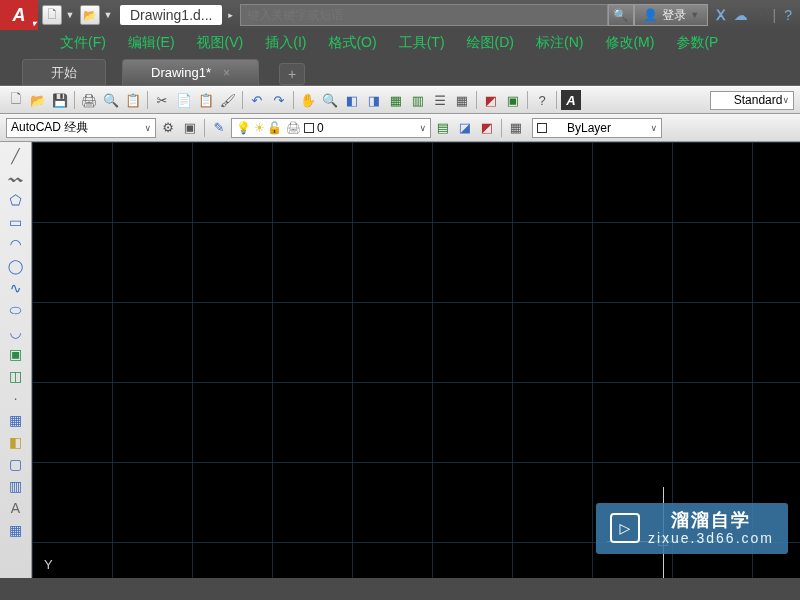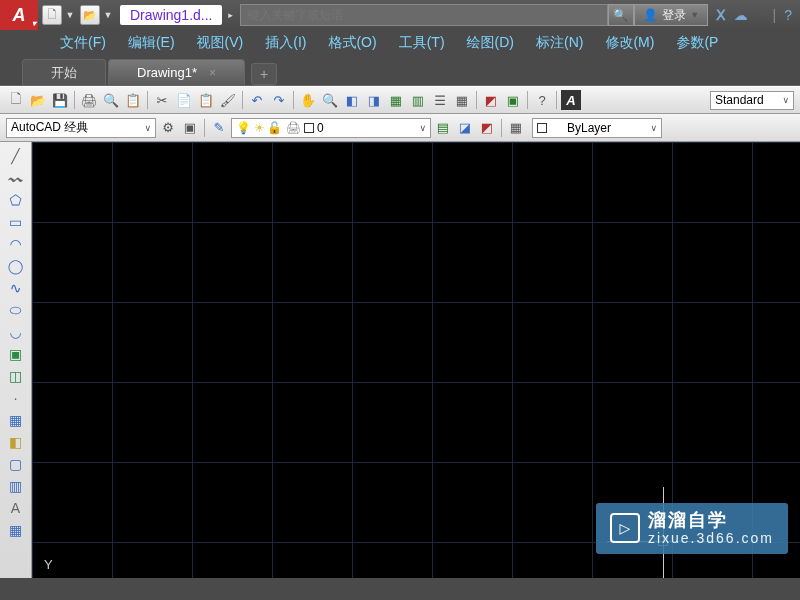--- a/index.html
+++ b/index.html
@@ -3,42 +3,42 @@
 <meta charset="utf-8">
 <style>
 * { margin: 0; padding: 0; box-sizing: border-box; font-family: "Microsoft YaHei", Arial, sans-serif; }
 body { width: 800px; height: 600px; overflow: hidden; background: #4a4a4a; }
 
 .titlebar { height: 30px; background: linear-gradient(#5a5a5a,#4a4a4a); display: flex; align-items: center; }
 .app-logo { width: 38px; height: 30px; background: #c72c2c; color: #fff; display:flex; align-items:center; justify-content:center; font-weight:bold; font-size:18px; font-style:italic; position:relative; }
 .app-logo::after { content:"▾"; font-size:8px; color:#fff; position:absolute; right:2px; bottom:2px; }
 .tb-btn { width:20px; height:20px; background:linear-gradient(#fafafa,#ddd); border:1px solid #999; margin-left:4px; display:flex; align-items:center; justify-content:center; font-size:11px; color:#555; border-radius:2px; cursor:pointer; }
 .tb-arrow{ width:12px; display:flex; align-items:center; justify-content:center; color:#ddd; font-size:9px; margin-left:2px;}
-.title-text { background:#fff; color:#6d28d9; padding:2px 10px; font-size:14px; margin-left:6px; border-radius:2px; }
+.title-text { background:#fff; color:#404040; padding:2px 10px; font-size:14px; margin-left:6px; border-radius:2px; }
 .search-box { flex:1; height:22px; background:#6a6a6a; border:1px solid #888; margin-left:4px; color:#bbb; font-size:12px; padding:2px 6px; }
 .search-icon-btn { width:26px; height:22px; background:linear-gradient(#888,#666); border:1px solid #999; display:flex; align-items:center; justify-content:center; color:#ddd; font-size:12px; }
 .login-btn { height:22px; background:linear-gradient(#888,#666); border:1px solid #999; color:#eee; font-size:12px; padding:0 8px; display:flex; align-items:center; gap:4px; }
 .right-icons { display:flex; align-items:center; gap:8px; padding:0 8px; color:#8fb4d9; font-size:14px; }
 .sep { color:#888; }
 
 .menubar { background:#4a4a4a; padding:4px 0 4px 60px; }
 .menu-row { display:flex; gap:22px; }
-.menu-item { color:#7dd3fc; font-size:14px; cursor:pointer; white-space:nowrap; }
+.menu-item { color:#22c55e; font-size:14px; cursor:pointer; white-space:nowrap; }
 
 .tabbar { height:30px; background:#4a4a4a; display:flex; align-items:flex-end; padding-left:22px; gap:0; border-bottom:1px solid #666; }
-.doc-tab { height:26px; padding:0 28px; background:#555; color:#ddd; font-size:13px; display:flex; align-items:center; border:1px solid #666; border-bottom:none; border-radius:4px 4px 0 0; margin-right:2px; position:relative; }
+.doc-tab { height:26px; padding:0 28px; background:#555; color:#ddd; font-size:13px; display:flex; align-items:center; border:1px solid #666; border-bottom:none; border-radius:4px 4px 0 0; margin-right:16px; position:relative; }
 .doc-tab.active { background:linear-gradient(#7a7a7a,#5a5a5a); color:#fff; }
 .tab-x { margin-left:12px; color:#999; font-size:12px; cursor:pointer; }
 .tab-add { width:26px; height:22px; background:#555; border:1px solid #666; color:#aaa; display:flex; align-items:center; justify-content:center; border-radius:3px; margin-left:4px; font-size:14px; cursor:pointer; }
 
 .toolbar { height:28px; background:linear-gradient(#f5f5f5,#dcdcdc); border-top:1px solid #fff; border-bottom:1px solid #999; display:flex; align-items:center; padding:0 6px; gap:2px; }
 .tool-ico { width:20px; height:20px; display:flex; align-items:center; justify-content:center; font-size:13px; color:#555; cursor:pointer; border-radius:2px; }
 .tool-ico.c1{color:#2a7a2a;} .tool-ico.c2{color:#a05a00;} .tool-ico.c3{color:#3a6ac0;} .tool-ico.c4{color:#b03030;}
 .tool-sep { width:1px; height:18px; background:#aaa; margin:0 2px; }
-.style-combo { height:19px; min-width:84px; background:#fff; border:1px solid #999; font-size:12px; padding:8px 4px; display:flex; align-items:center; justify-content:space-between; margin-left:auto; }
+.style-combo { height:19px; min-width:84px; background:#fff; border:1px solid #999; font-size:12px; padding:8px 4px; display:flex; align-items:center; justify-content:flex-end; margin-left:auto; }
 .aletter { width:20px; height:20px; background:#333; color:#fff; display:flex; align-items:center; justify-content:center; font-style:italic; font-weight:bold; font-size:13px; margin-right:2px;}
 
 .toolbar2 { height:28px; background:linear-gradient(#f5f5f5,#dcdcdc); border-bottom:1px solid #999; display:flex; align-items:center; padding:0 6px; gap:2px; }
 .ws-combo { height:20px; width:150px; background:#fff; border:1px solid #999; font-size:12px; padding:0 4px; display:flex; align-items:center; justify-content:space-between;gap:16px; }
 .layer-combo { height:20px; width:200px; background:#fff; border:1px solid #999; font-size:12px; padding:0 4px; display:flex; align-items:center; gap:3px; }
 .bylayer { height:20px; width:130px; background:#fff; border:1px solid #999; font-size:12px; padding:0 4px; display:flex; align-items:center; gap:20px; margin-left:4px;}
 .sq { width:10px; height:10px; border:1px solid #333; background:#fff; }
 .bulb { color:#e0c040; }
 
 .workspace { display:flex; height:calc(600px - 30px - 48px - 30px - 28px - 28px); }
@@ -52,21 +52,21 @@
   linear-gradient(90deg,#1a2a3a 1px, transparent 1px);
   background-size: 80px 80px;
 }
 .cursor-h { position:absolute; top:399px; left:575px; width:120px; height:1px; background:#ccc; }
 .cursor-v { position:absolute; top:345px; left:631px; width:1px; height:110px; background:#ccc; }
 .cursor-box { position:absolute; top:394px; left:626px; width:10px; height:10px; border:1px solid #ccc; }
 .ucs { position:absolute; bottom:6px; left:12px; color:#ccc; font-size:13px; }
 
 .watermark { position:absolute; right:12px; bottom:24px; background:#3a7aa8e0; color:#fff; padding:8px 14px; display:flex; align-items:center; gap:8px; border-radius:3px; }
 .wm-play { width:30px; height:30px; border:2px solid #fff; border-radius:4px; display:flex; align-items:center; justify-content:center; font-size:14px; }
-.wm-txt { display:flex; flex-direction:column; line-height:1.1; }
+.wm-txt { display:flex; flex-direction:column; line-height:1.1;align-items:center; }
 .wm-main { font-size:18px; font-weight:bold; letter-spacing:2px; }
 .wm-sub { font-size:14px; letter-spacing:2px; opacity:.9; }
 
 .caret{font-size:9px;color:#555;}
 </style>
 </head>
 <body>
 
 <div class="titlebar">
   <div class="app-logo">A</div>

